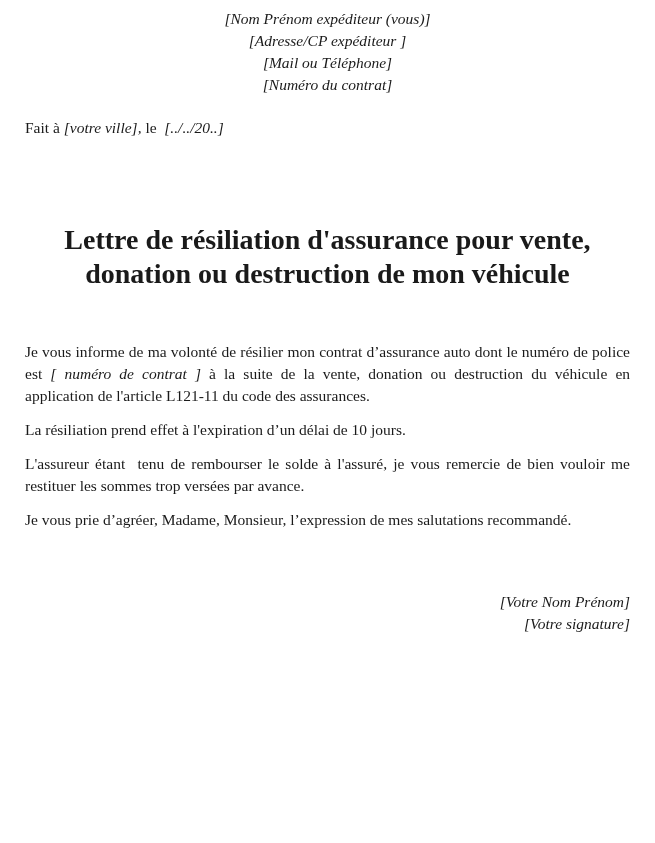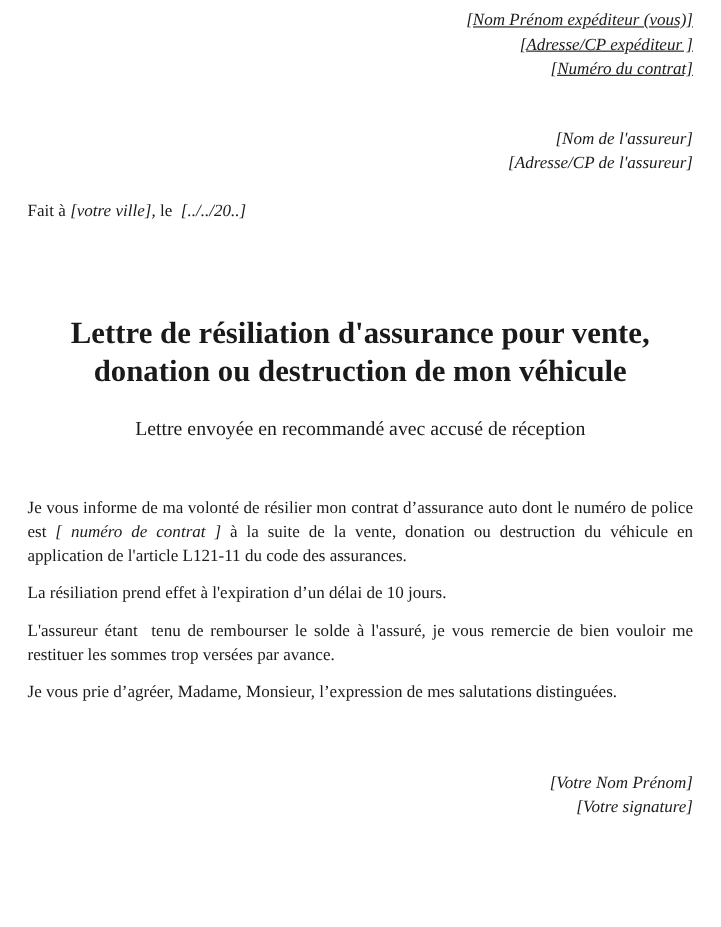--- a/index.html
+++ b/index.html
@@ -15,21 +15,21 @@
     background: #ffffff;
     color: #1a1a1a;
     font-family: "Liberation Serif", "DejaVu Serif", serif;
     font-size: 15.5px;
     line-height: 22px;
     box-sizing: border-box;
     padding: 8px 25px 0 25px;
     overflow: hidden;
   }
   .italic { font-style: italic; }
-  .sender-block .line { text-align: right; text-decoration: underline; }
+  .sender-block .line { text-align: center; }
   .recipient-block {
     margin-top: 42px;
     text-align: right;
   }
   .date-line {
     margin-top: 21px;
     text-align: left;
   }
   .letter-title {
     margin: 84px auto 0 auto;
@@ -59,39 +59,35 @@
   }
 </style>
 </head>
 <body>
 
 <div class="page">
 
   <div class="sender-block">
     <div class="line italic">[Nom Prénom expéditeur (vous)]</div>
     <div class="line italic">[Adresse/CP expéditeur ]</div>
+    <div class="line italic">[Mail ou Téléphone]</div>
     <div class="line italic">[Numéro du contrat]</div>
   </div>
 
-  <div class="recipient-block">
-    <div class="line italic">[Nom de l'assureur]</div>
-    <div class="line italic">[Adresse/CP de l'assureur]</div>
-  </div>
 
   <div class="date-line"><span>Fait à </span><span class="italic">[votre ville],</span><span> le&nbsp; </span><span class="italic">[../../20..]</span></div>
 
   <h1 class="letter-title">Lettre de résiliation d'assurance pour vente, donation ou destruction de mon véhicule</h1>
 
-  <div class="letter-subtitle">Lettre envoyée en recommandé avec accusé de réception</div>
 
   <div class="letter-body">
     <p><span>Je vous informe de ma volonté de résilier mon contrat d’assurance auto dont le numéro de police est </span><span class="italic">[ numéro de contrat ]</span><span> à la suite de la vente, donation ou destruction du véhicule en application de l'article L121-11 du code des assurances.</span></p>
     <p>La résiliation prend effet à l'expiration d’un délai de 10 jours.</p>
     <p>L'assureur étant&nbsp; tenu de rembourser le solde à l'assuré, je vous remercie de bien vouloir me restituer les sommes trop versées par avance.</p>
-    <p>Je vous prie d’agréer, Madame, Monsieur, l’expression de mes salutations distinguées.</p>
+    <p>Je vous prie d’agréer, Madame, Monsieur, l’expression de mes salutations recommandé.</p>
   </div>
 
   <div class="signature-block">
     <div class="line">[Votre Nom Prénom]</div>
     <div class="line">[Votre signature]</div>
   </div>
 
 </div>
 
 </body></html>

